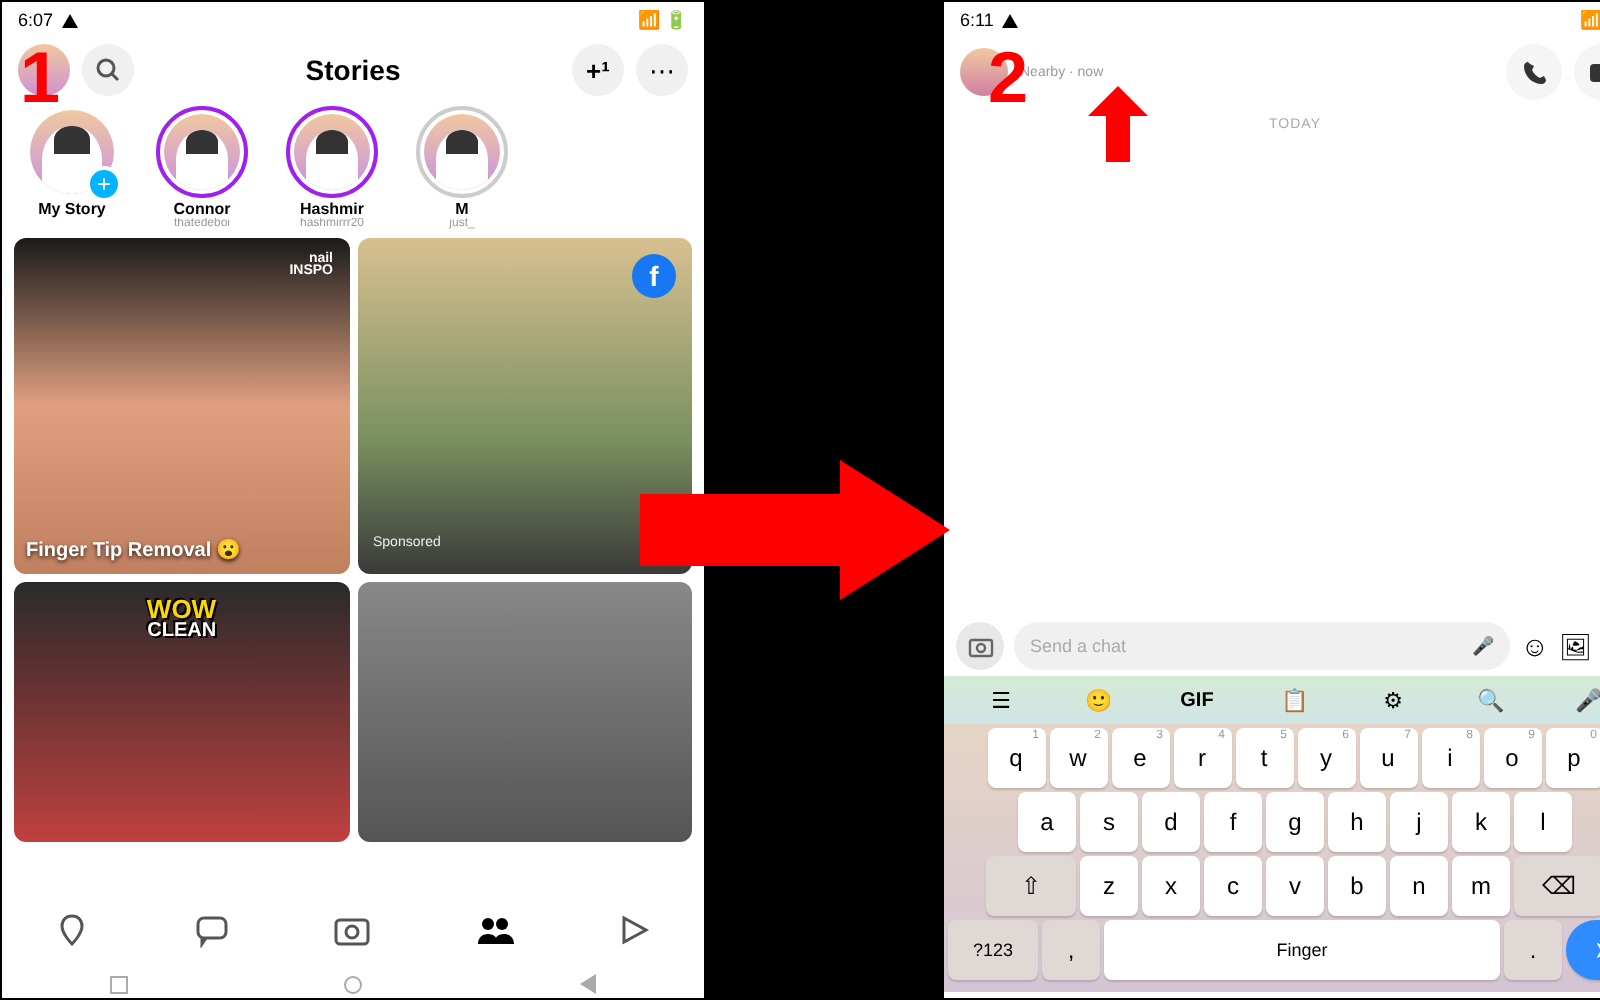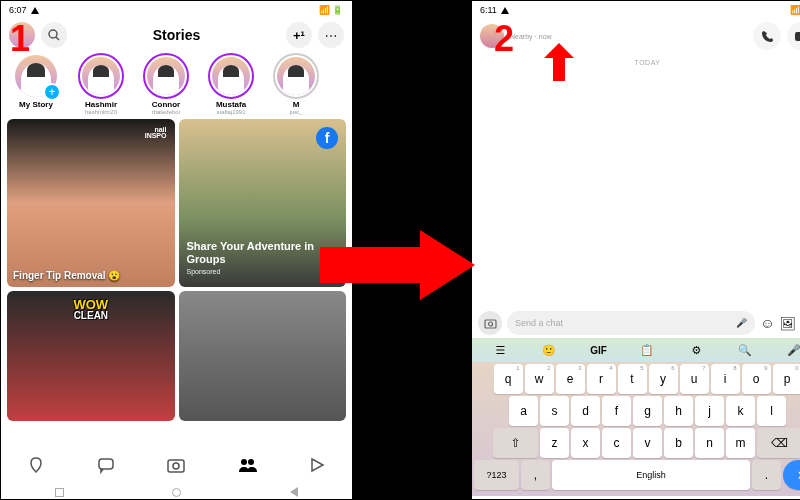--- a/index.html
+++ b/index.html
@@ -128,40 +128,31 @@
         </div>
       <div class="story-name">My Story</div>
       <div class="story-user"></div>
     </div>
     <div class="story">
       <div class="avatar-ring">
           <div class="avatar-inner">
             <div class="bitmoji"></div>
           </div>
         </div>
-      <div class="story-name">Hashmir</div>
-      <div class="story-user">hashmirrr20</div>
+      <div class="story-name">Connor</div>
+      <div class="story-user">thatedeboi</div>
     </div>
     <div class="story">
       <div class="avatar-ring">
           <div class="avatar-inner">
             <div class="bitmoji"></div>
           </div>
         </div>
-      <div class="story-name">Connor</div>
-      <div class="story-user">thatedeboi</div>
-    </div>
-    <div class="story">
-      <div class="avatar-ring">
-          <div class="avatar-inner">
-            <div class="bitmoji"></div>
-          </div>
-        </div>
-      <div class="story-name">Mustafa</div>
-      <div class="story-user">staflaj1991</div>
+      <div class="story-name">Hashmir</div>
+      <div class="story-user">hashmirrr20</div>
     </div>
     <div class="story">
       <div class="avatar-ring gray">
           <div class="avatar-inner">
             <div class="bitmoji"></div>
           </div>
         </div>
       <div class="story-name">M</div>
       <div class="story-user">just_</div>
     </div>
@@ -170,21 +161,20 @@
     <div class="tile tile1">
       <div class="nail-logo">
           <span>nail</span>
           <span>INSPO</span>
         </div>
       <div class="tile-caption">Finger Tip Removal 😮</div>
     </div>
     <div class="tile tile2">
       <div class="fb-icon">f</div>
       <div class="tile2-content">
-        <div class="tile2-title">Share Your Adventure in Groups</div>
         <div class="tile2-sub">Sponsored</div>
       </div>
     </div>
     <div class="tile tile3">
       <div class="wow">
           <div>WOW</div>
           <span>CLEAN</span>
         </div>
     </div>
     <div class="tile tile4"></div>
@@ -385,21 +375,21 @@
         </div>
       </div>
     <div class="krow">
       <div class="key alt w15">
           <span class="key-main" style="font-size:9px">?123</span>
         </div>
       <div class="key alt w1">
           <span class="key-main">,</span>
         </div>
       <div class="key space">
-          <span>English</span>
+          <span>Finger</span>
         </div>
       <div class="key alt w1">
           <span class="key-main">.</span>
         </div>
       <div class="key send">
           <span class="key-main">➤</span>
         </div>
     </div>
   </div>
 </div>

